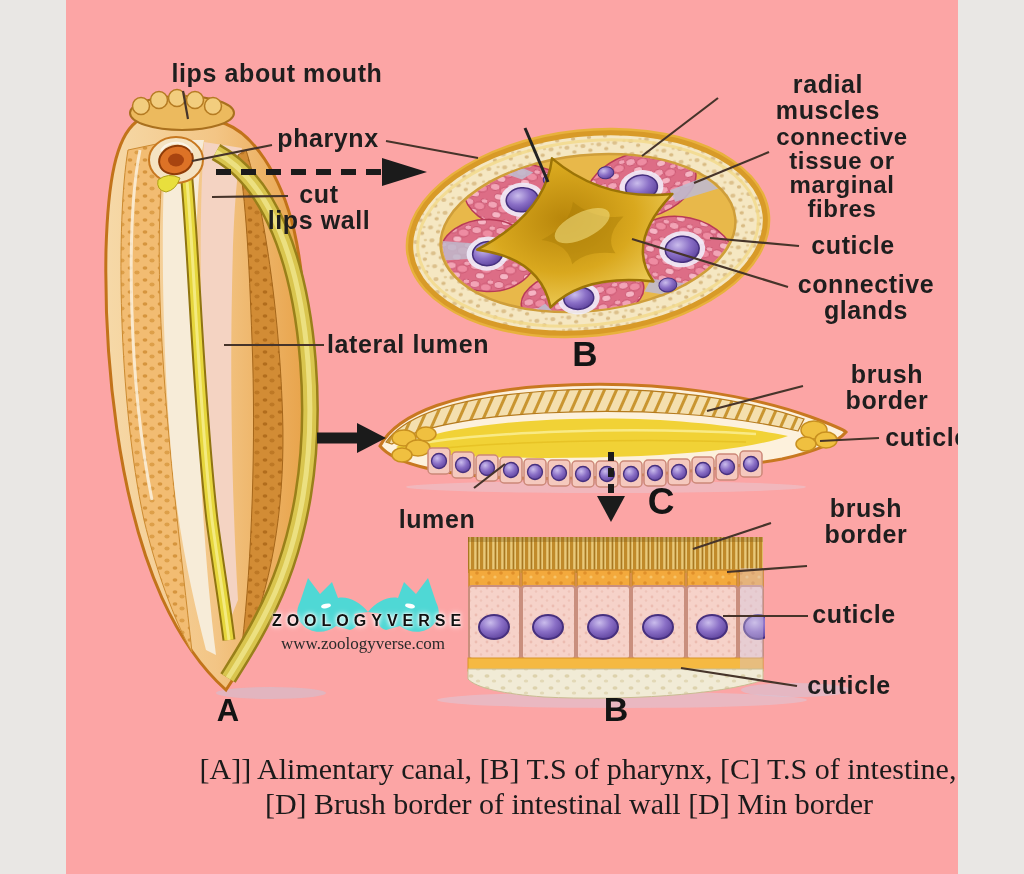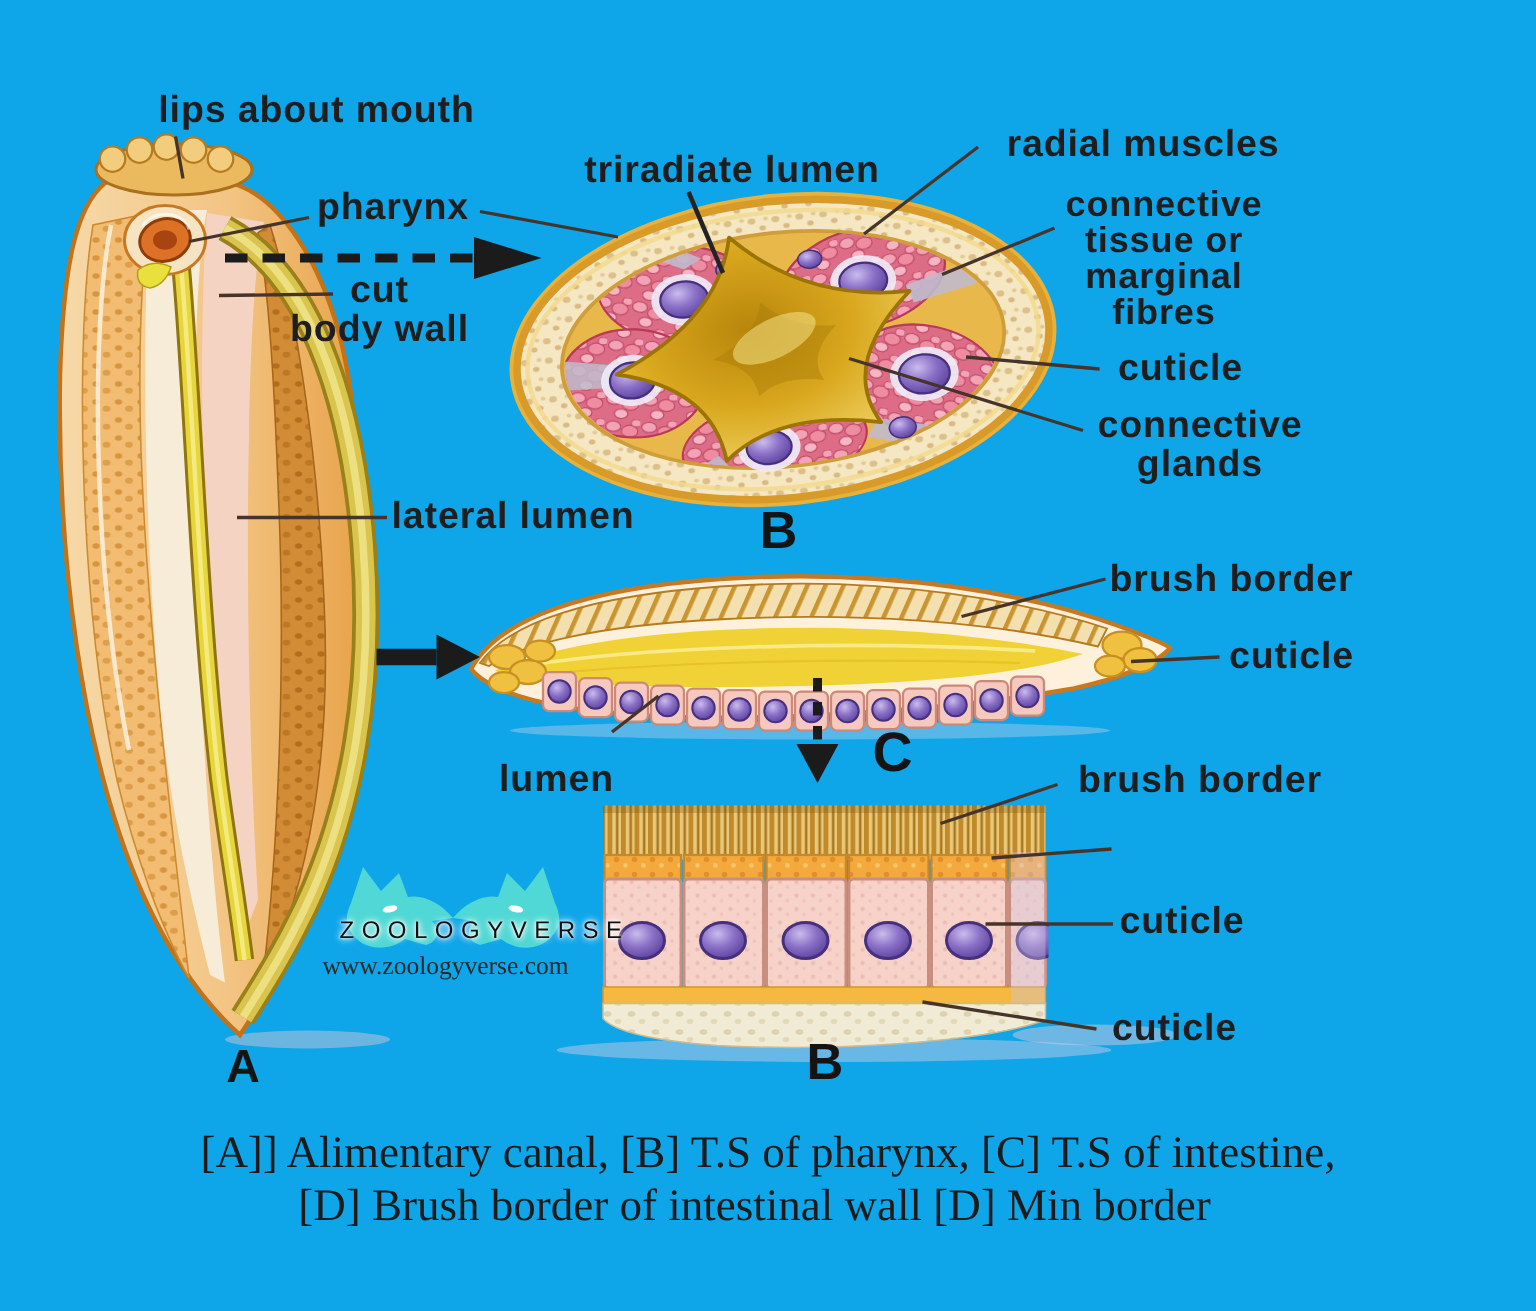--- a/index.html
+++ b/index.html
@@ -1,30 +1,30 @@
 <!DOCTYPE html>
 <html><head>
 <meta charset="utf-8">
 <style>
   html,body{margin:0;padding:0;background:#e9e7e4;}
-  .stage{position:relative;width:1024px;height:874px;margin:0 auto;background:#0ea5e9;overflow:hidden;
+  .stage{position:relative;width:892px;height:874px;margin:0 auto;background:#fca5a5;overflow:hidden;
          font-family:"Liberation Sans",sans-serif;}
   .stage svg.art{position:absolute;left:0;top:0;}
   .lbl{position:absolute;transform:translate(-50%,-50%);color:#1e1e1e;font-size:25px;font-weight:600;
        letter-spacing:.6px;white-space:pre-line;text-align:center;line-height:1.02;}
   .lbl.small4{font-size:24px;line-height:1.0;}
   .letter{position:absolute;transform:translate(-50%,-50%);color:#141414;font-weight:700;
           font-family:"Liberation Sans",sans-serif;}
   .letter.a{font-size:31px;}
   .letter.b1{font-size:35px;}
   .letter.c{font-size:37px;}
   .letter.b2{font-size:34px;}
-  .wm-brand{position:absolute;transform:translate(-50%,-50%);font-size:16px;font-weight:400;color:#101010;
+  .wm-brand{position:absolute;transform:translate(-50%,-50%);font-size:16px;font-weight:700;color:#101010;
             letter-spacing:5px;white-space:nowrap;
-            text-shadow:0 0 2px #fff,0 0 4px #fff,0 0 6px #fff;margin-left:20px;}
+            text-shadow:0 0 2px #fff,0 0 4px #fff,0 0 6px #fff;}
   .wm-url{position:absolute;transform:translate(-50%,-50%);font-family:"Liberation Serif",serif;
           font-size:17px;color:#2a2a2a;white-space:nowrap;}
   .caption{position:absolute;left:0;width:1024px;text-align:center;color:#1b1b1b;
            font-family:"Liberation Serif",serif;font-size:30px;white-space:nowrap;}
   .caption.l2{padding-left:50px;width:906px;}
 </style>
 </head>
 <body>
 
 <div class="stage">
@@ -314,24 +314,23 @@
       <path d="M-34,-6 L-26,-30 L-14,-14 L-2,-26 L4,-10 C 14,-12 26,-6 34,4 L 20,6 C 26,12 24,20 16,22
                L 2,18 C -8,26 -24,26 -32,16 C -38,10 -38,2 -34,-6 Z"></path>
       <ellipse cx="-8" cy="-2" rx="5" ry="2.2" fill="#ffffff" transform="rotate(-12 -8 -2)"></ellipse>
     </g>
   </g>
 </svg>
 
 <div class="lbl" style="left:211px;top:74px">lips about mouth</div>
 <div class="lbl" style="left:262px;top:139px">pharynx</div>
 <div class="lbl" style="left:253px;top:207px">cut
-body wall</div>
+lips wall</div>
 <div class="lbl" style="left:342px;top:345px">lateral lumen</div>
 
-<div class="lbl" style="left:488px;top:114px">triradiate lumen</div>
 <div class="lbl" style="left:762px;top:97px">radial muscles</div>
 <div class="lbl small4" style="left:776px;top:173px">connective
 tissue or
 marginal
 fibres</div>
 <div class="lbl" style="left:787px;top:246px">cuticle</div>
 <div class="lbl" style="left:800px;top:297px">connective
 glands</div>
 
 <div class="lbl" style="left:821px;top:387px">brush border</div>

